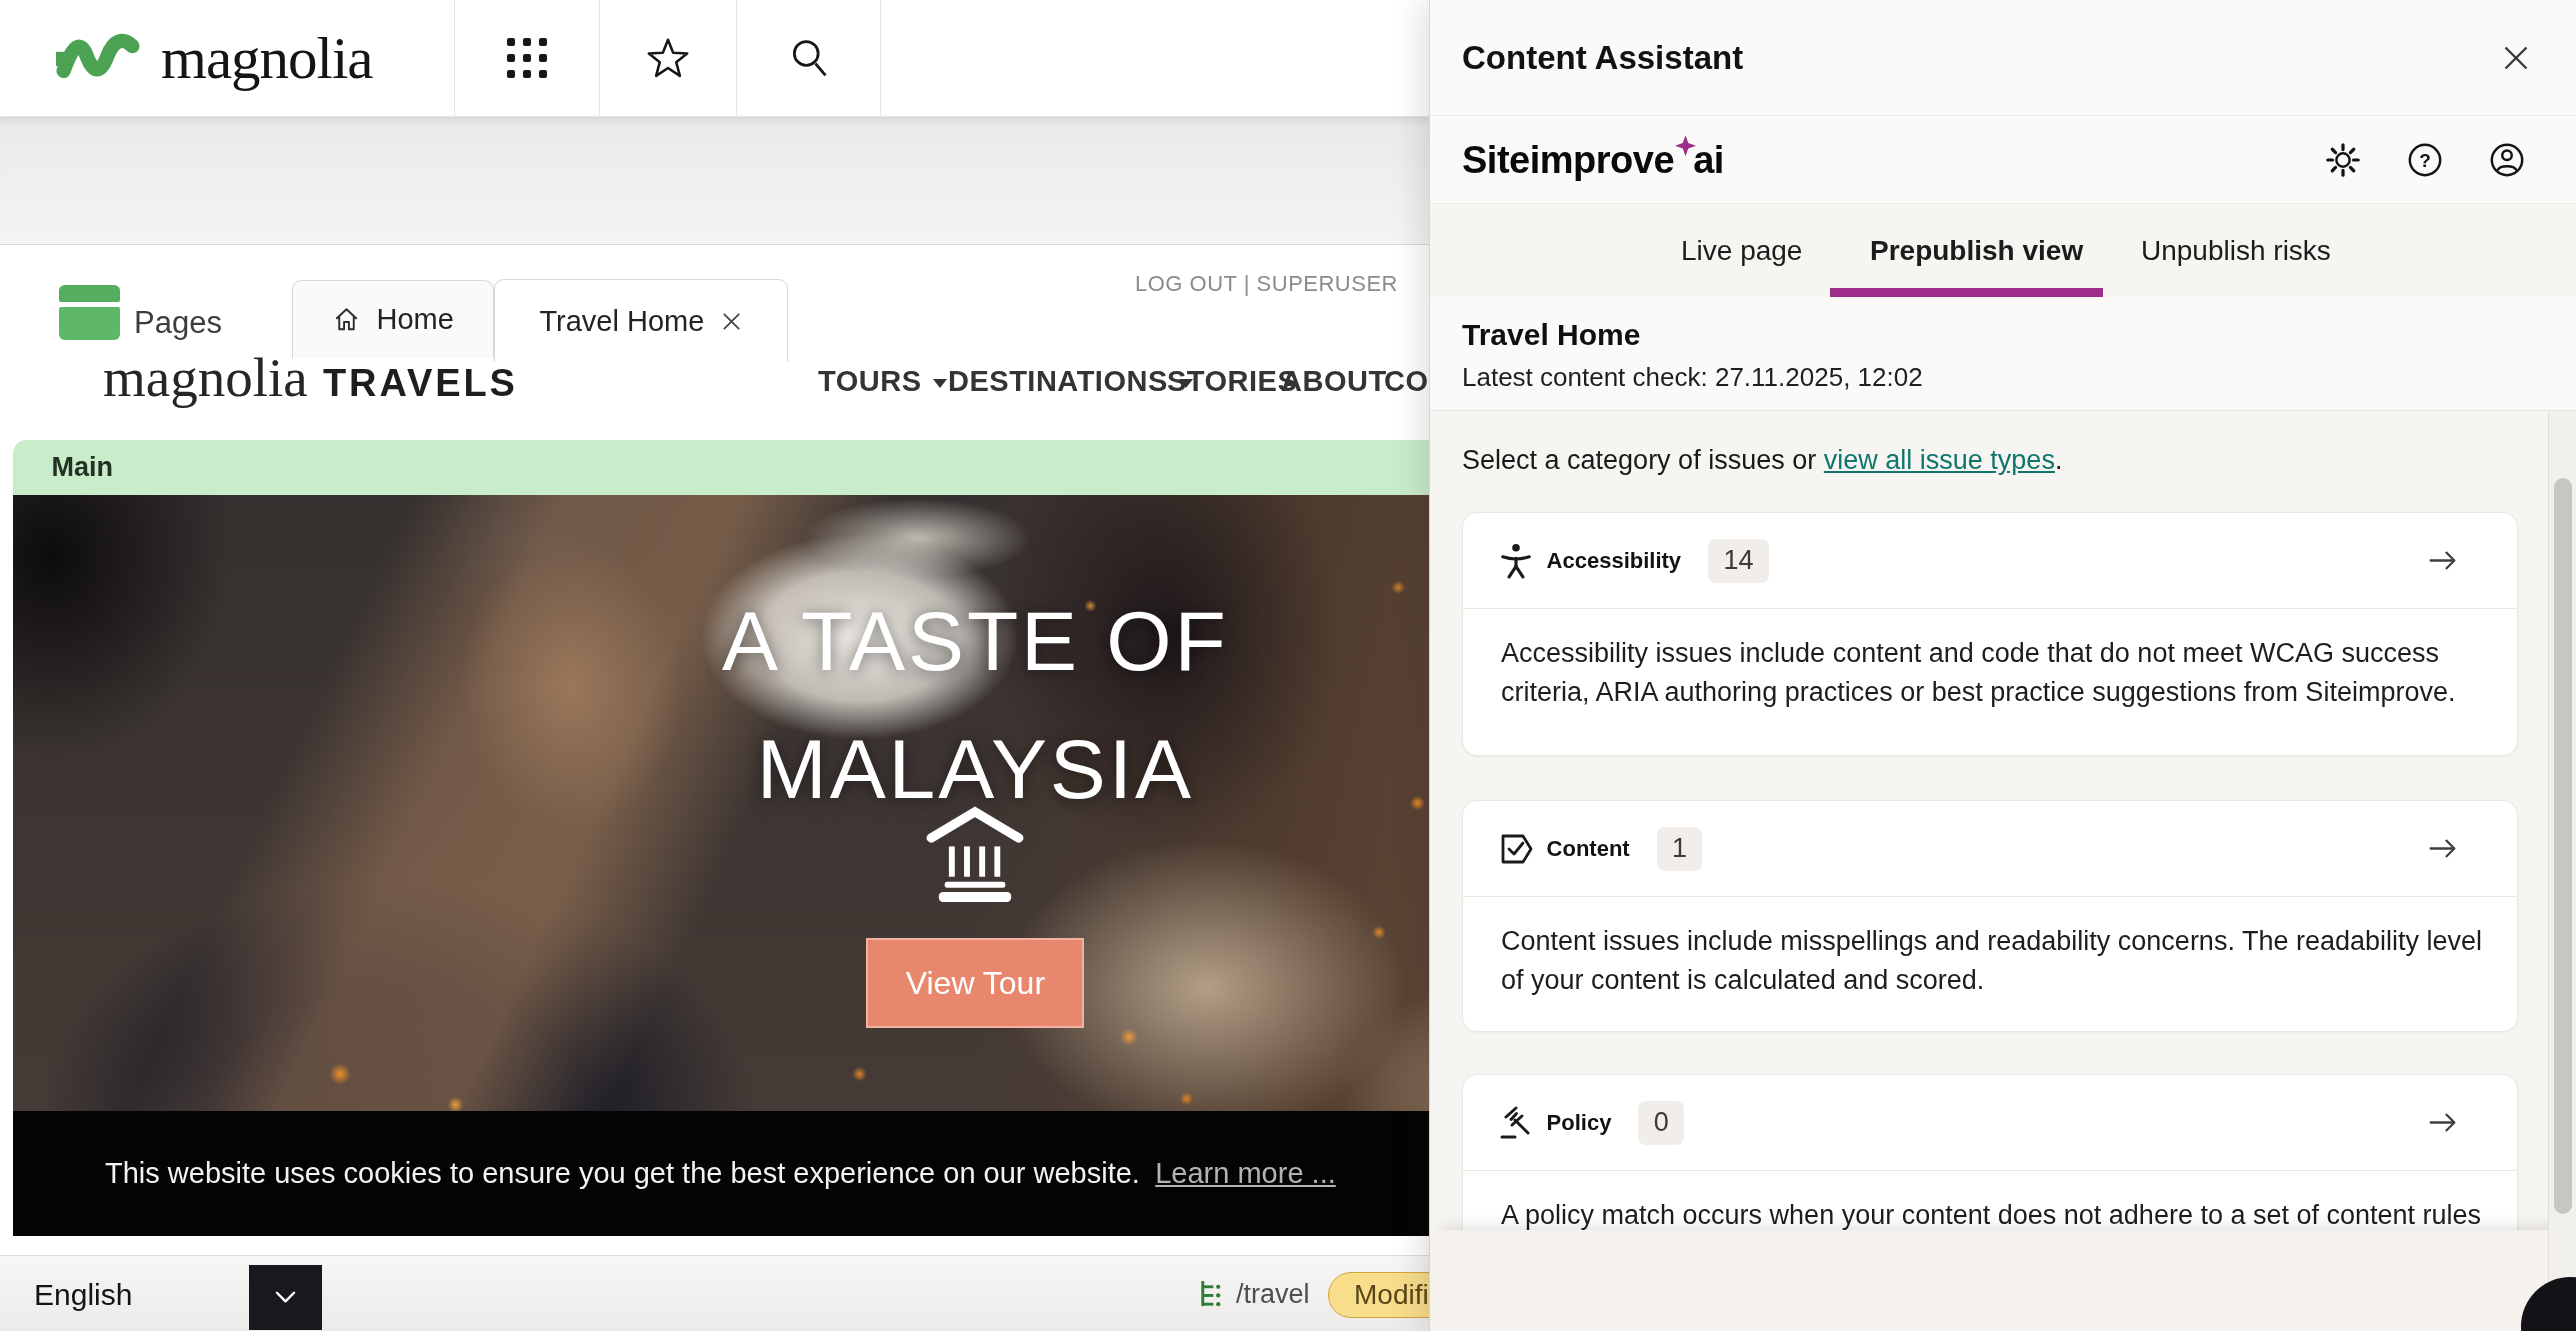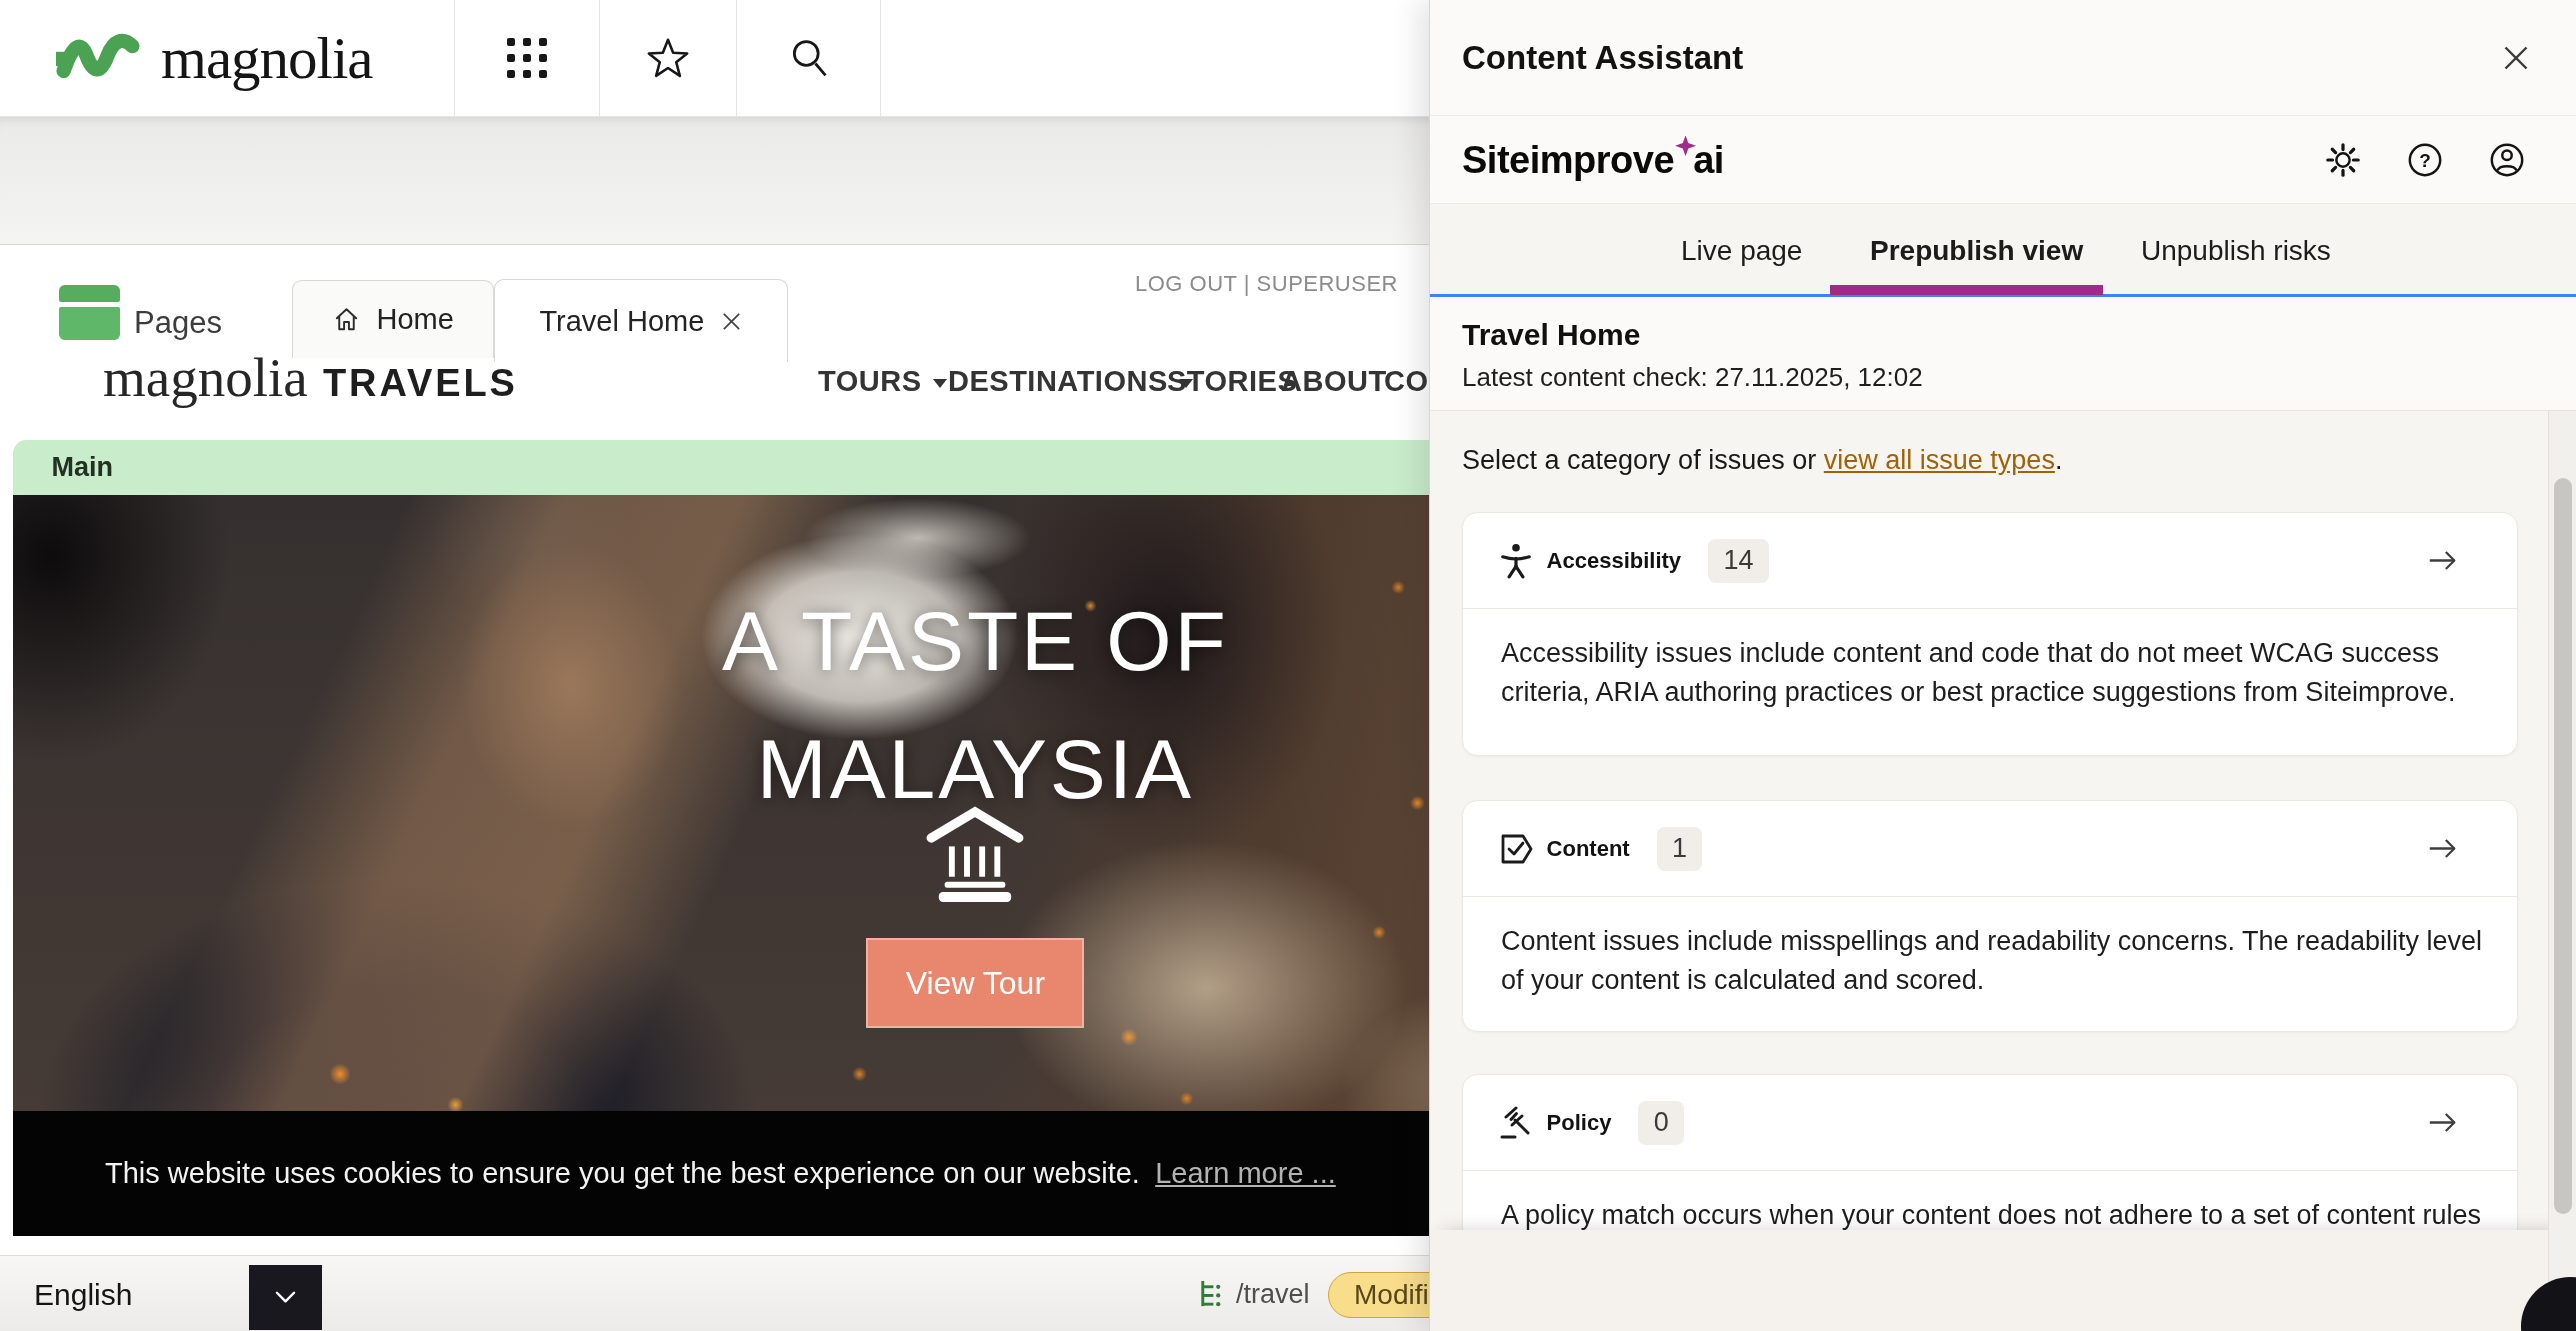--- a/index.html
+++ b/index.html
@@ -85,29 +85,29 @@
   
   .panel { position:absolute; left:1429px; top:0; width:1147px; height:1332px; background:#f7f5f1; border-left:1px solid #d9d6d2; box-shadow:-11.5px 0 27px rgba(40,35,30,.12); z-index:50; }
   .p-header { position:absolute; left:0; top:0; width:100%; height:116px; background:#fbfaf8; border-bottom:1px solid #ebe9e5; }
   .p-title { position:absolute; left:32px; top:0; height:116px; line-height:116px; font-size:33px; font-weight:700; color:#121212; }
   .p-close { position:absolute; right:42px; top:40px; cursor:pointer; }
   .p-brand { position:absolute; left:0; top:116px; width:100%; height:88px; background:#fbfaf8; border-bottom:1px solid #ebe9e5; }
   .si-logo { position:absolute; left:32px; top:0; height:88px; display:flex; align-items:center; font-size:38px; font-weight:800; color:#0a0a0a; letter-spacing:-0.5px; }
   .si-diamond { width:21px; height:21px; background:#9e2d89; clip-path:polygon(50% 0%, 63% 37%, 100% 50%, 63% 63%, 50% 100%, 37% 63%, 0% 50%, 37% 37%); transform:translateY(-14.3px); margin:0 -2.9px 0 1px; }
   .p-tools { position:absolute; right:50px; top:0; height:88px; display:flex; align-items:center; gap:44px; }
   .p-tool { cursor:pointer; display:flex; }
-  .p-tabs { position:absolute; left:0; top:204px; width:100%; height:94px; border-bottom:4px solid #3b82f6; }
+  .p-tabs { position:absolute; left:0; top:204px; width:100%; height:94px; border-bottom:1px solid #3b82f6; }
   .p-tab { position:absolute; top:0; height:94px; line-height:94px; font-size:28px; color:#1c1c1c; cursor:pointer; white-space:nowrap; }
   .p-tab.t-live { left:251px; } .p-tab.t-pre { left:440px; font-weight:700; } .p-tab.t-un { left:711px; }
   .p-underline { position:absolute; left:400px; bottom:-1px; width:273px; height:9.6px; background:#9e2d89; }
   .p-pageinfo { position:absolute; left:0; top:297px; width:100%; height:114px; background:#fbfaf8; border-bottom:1px solid #e8e5e1; }
   .p-pagename { position:absolute; left:32px; top:21px; font-size:30px; font-weight:700; color:#101010; }
   .p-check { position:absolute; left:32px; top:65px; font-size:26px; color:#1f1f1f; }
   .p-intro { position:absolute; left:32px; top:445px; font-size:27px; color:#191919; }
-  .p-intro a { color:#a16207; text-decoration:underline; margin-left:7.6px; cursor:pointer;margin-top:33px; }
+  .p-intro a { color:#0f766e; text-decoration:underline; margin-left:7.6px; cursor:pointer;margin-top:33px; }
   .card { position:absolute; left:32px; width:1056px; background:#fff; border:1px solid #ebe8e3; border-radius:15.3px; box-shadow:0 1px 2.9px rgba(60,50,40,.05); overflow:hidden; z-index:1; }
   .card1 { top:512px; height:244px; } .card2 { top:800px; height:232px; } .card3 { top:1074px; height:229px; }
   .card-head { height:96px; display:flex; align-items:center; padding:0 57px 0 36px; border-bottom:1px solid #ebe8e3; cursor:pointer; }
   .card-icon { width:38px; display:flex; }
   .card-title { margin-left:9.6px; font-size:22px; font-weight:700; color:#121212; }
   .card-count { margin-left:27px; background:#f1eeea; border-radius:7.6px; height:44px; min-width:44px; padding:0 15.3px; display:flex; align-items:center; justify-content:center; font-size:27px; color:#3a3a3a; }
   .card-arrow { margin-left:auto; display:flex; cursor:pointer; }
   .card-body { padding:25px 34px 0 38px; font-size:27px; line-height:39px; color:#1d1d1d; }
   .p-footer { position:absolute; left:0; top:1230px; width:100%; height:102px; background:#f5f2ee; box-shadow:0 -11.5px 19px -13.4px rgba(0,0,0,.22); z-index:5; }
   .p-track { position:absolute; left:1118px; top:411px; width:29px; height:872px; background:#f2f0ec; border-left:1px solid #e3e0db; z-index:6; }

